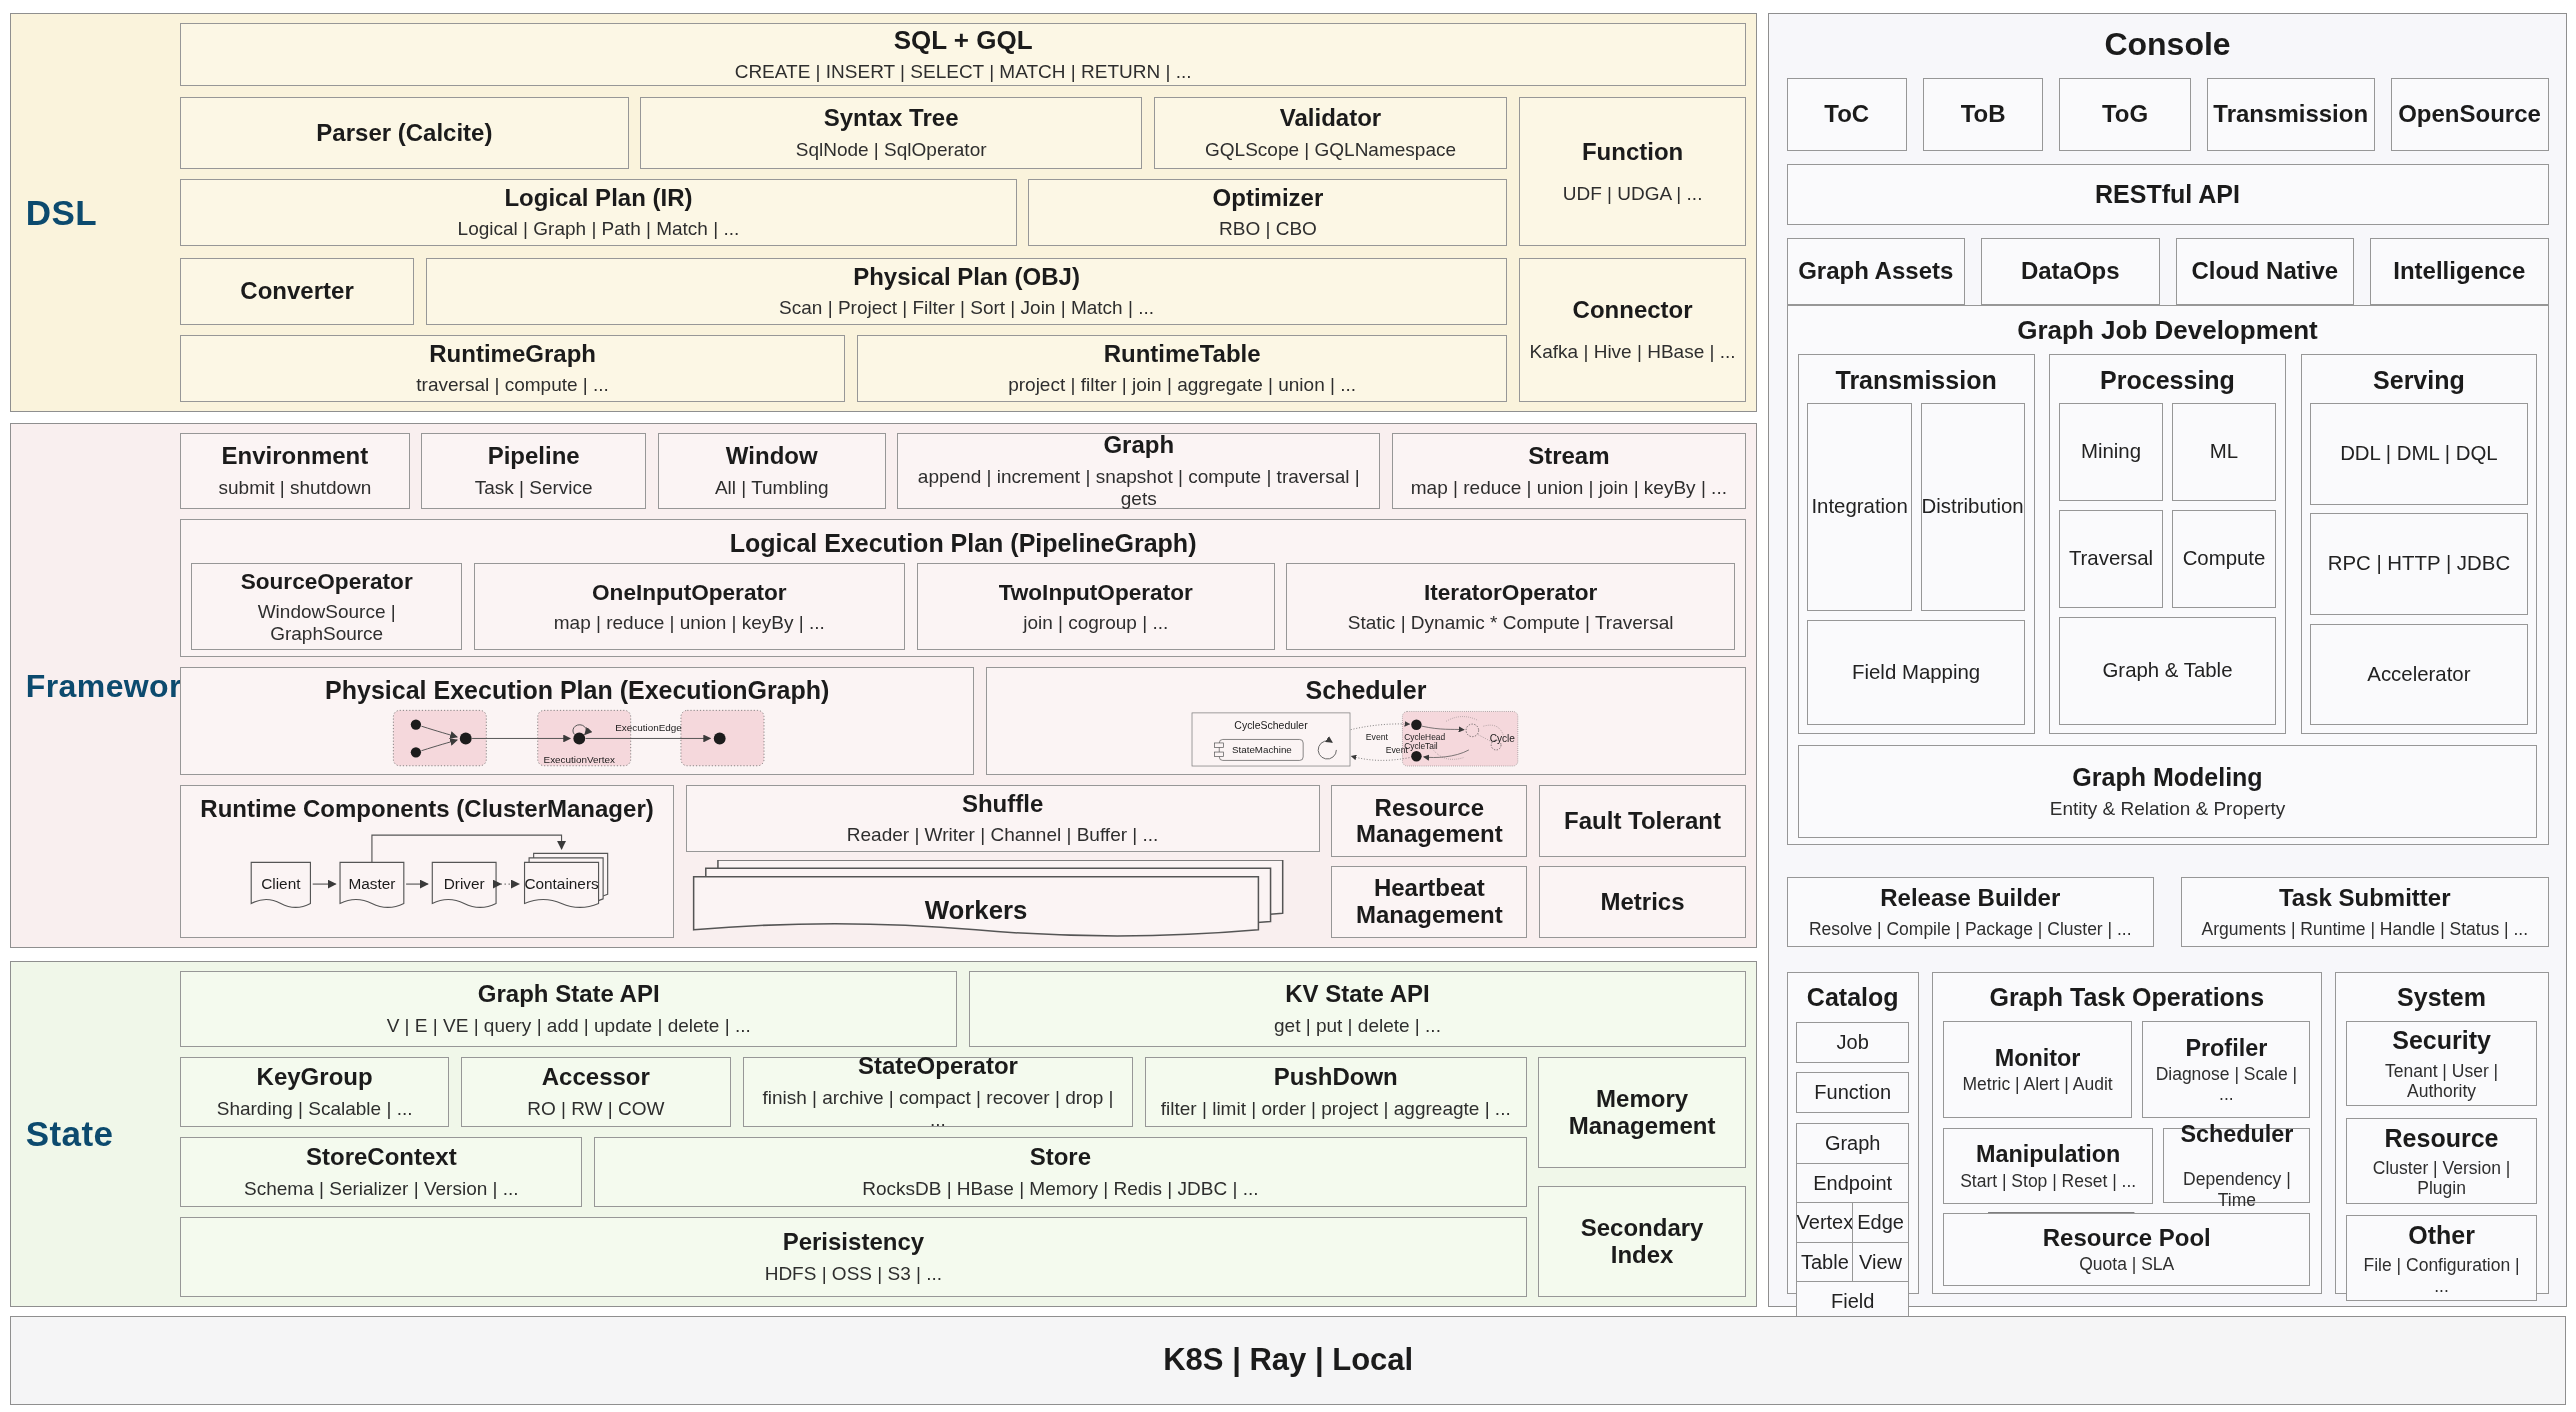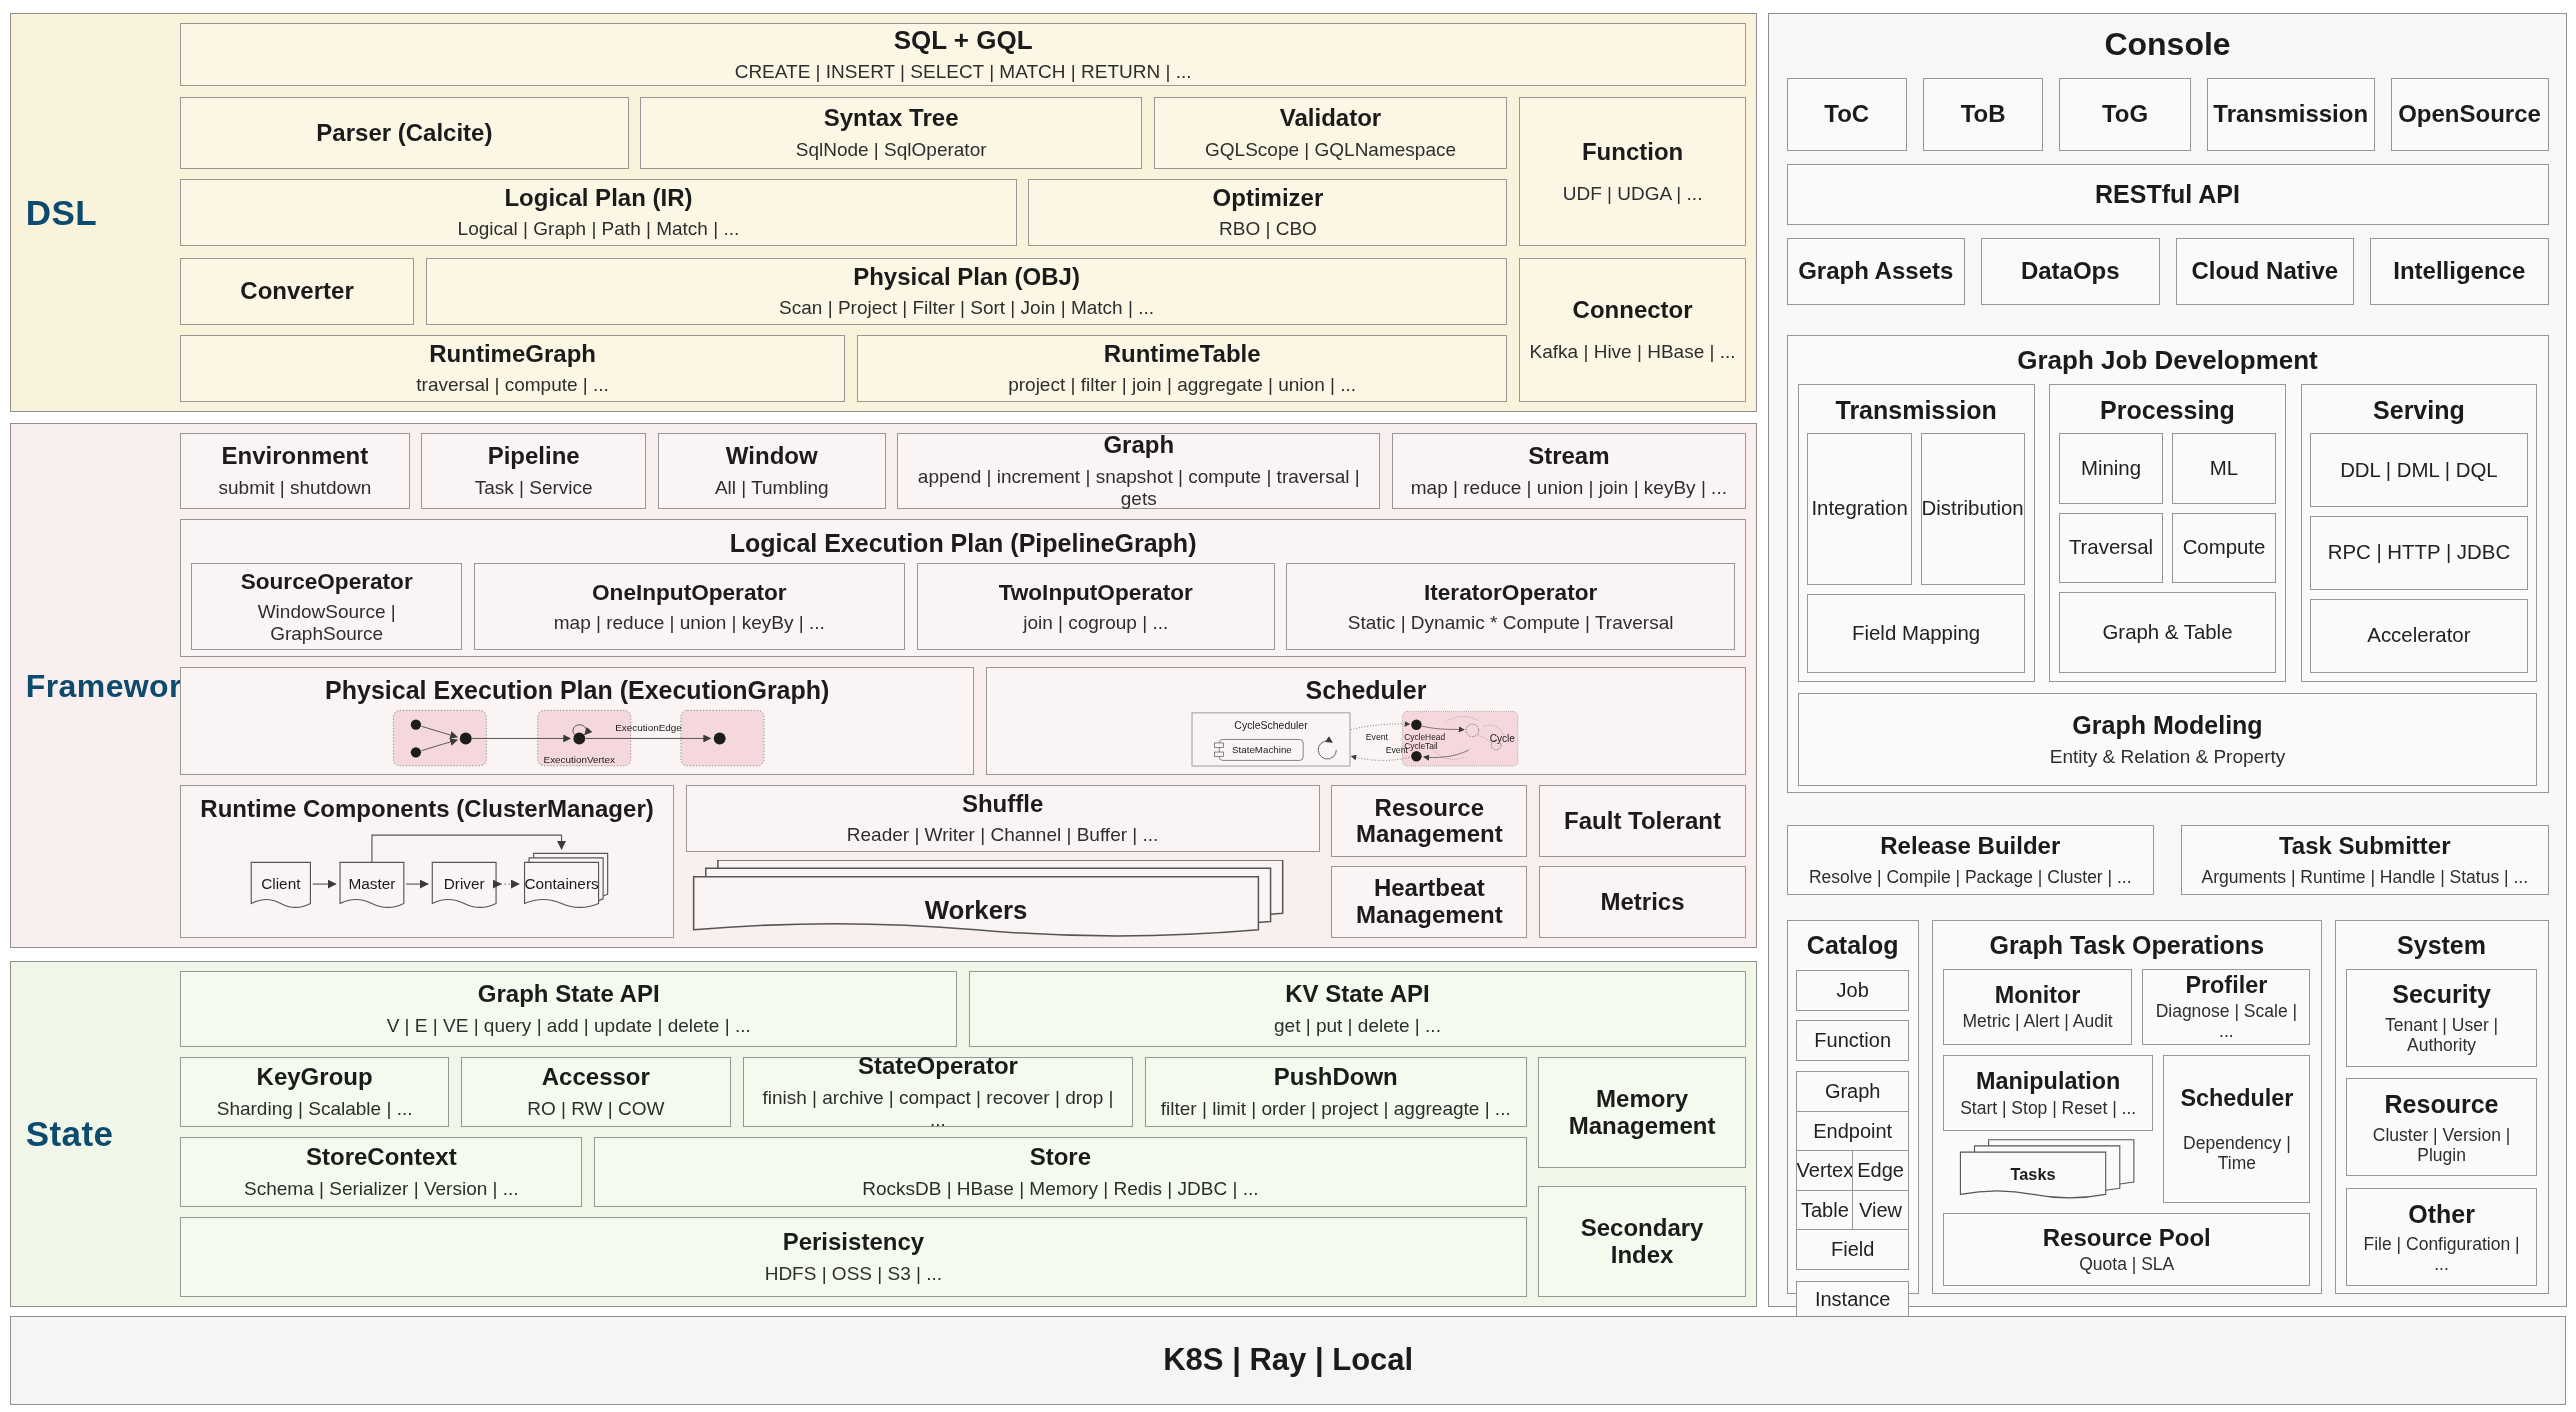--- a/index.html
+++ b/index.html
@@ -357,21 +357,21 @@
           <div class="t">DataOps</div>
         </div>
       <div class="b c" style="flex:1">
           <div class="t">Cloud Native</div>
         </div>
       <div class="b c" style="flex:1">
           <div class="t">Intelligence</div>
         </div>
     </div>
 
-    <div class="panel c" style="height:458px;flex:none;margin-top:30px">
+    <div class="panel c" style="height:540px;flex:none;margin-top:0">
       <div class="pt">Graph Job Development</div>
       <div class="row" style="flex:1;gap:14.6px;margin-top:5.8px">
         <div class="panel c" style="flex:1;padding:7.3px 8.8px">
           <div class="pt" style="font-size:25px">Transmission</div>
           <div class="col" style="flex:1;gap:8.8px;margin-top:5.8px">
             <div class="row" style="flex:2.2;gap:8.8px">
               <div class="b c" style="flex:1">
                   <div class="m">Integration</div>
                 </div>
               <div class="b c" style="flex:1">
@@ -475,21 +475,21 @@
               <div class="m" style="font-size:20px">Field</div>
             </div>
           <div class="b c" style="height:38px;flex:none;margin-top:10.2px">
               <div class="m" style="font-size:20px">Instance</div>
             </div>
         </div>
       </div>
 
       <div class="panel c" style="flex:560;padding:7.3px 10.2px">
         <div class="pt" style="font-size:25px">Graph Task Operations</div>
-        <div class="row" style="height:76px;flex:none;gap:10.2px;margin-top:5.8px">
+        <div class="row" style="height:97px;flex:none;gap:10.2px;margin-top:5.8px">
           <div class="b c" style="flex:285;gap:2.9px">
             <div class="t" style="font-size:23.4px">Monitor</div>
             <div class="s" style="font-size:17.5px">Metric | Alert | Audit</div>
           </div>
           <div class="b c" style="flex:250;gap:2.9px">
             <div class="t" style="font-size:23.4px">Profiler</div>
             <div class="s" style="font-size:17.5px">Diagnose | Scale | ...</div>
           </div>
         </div>
         <div class="row" style="flex:1;gap:10.2px;margin-top:10.2px">

